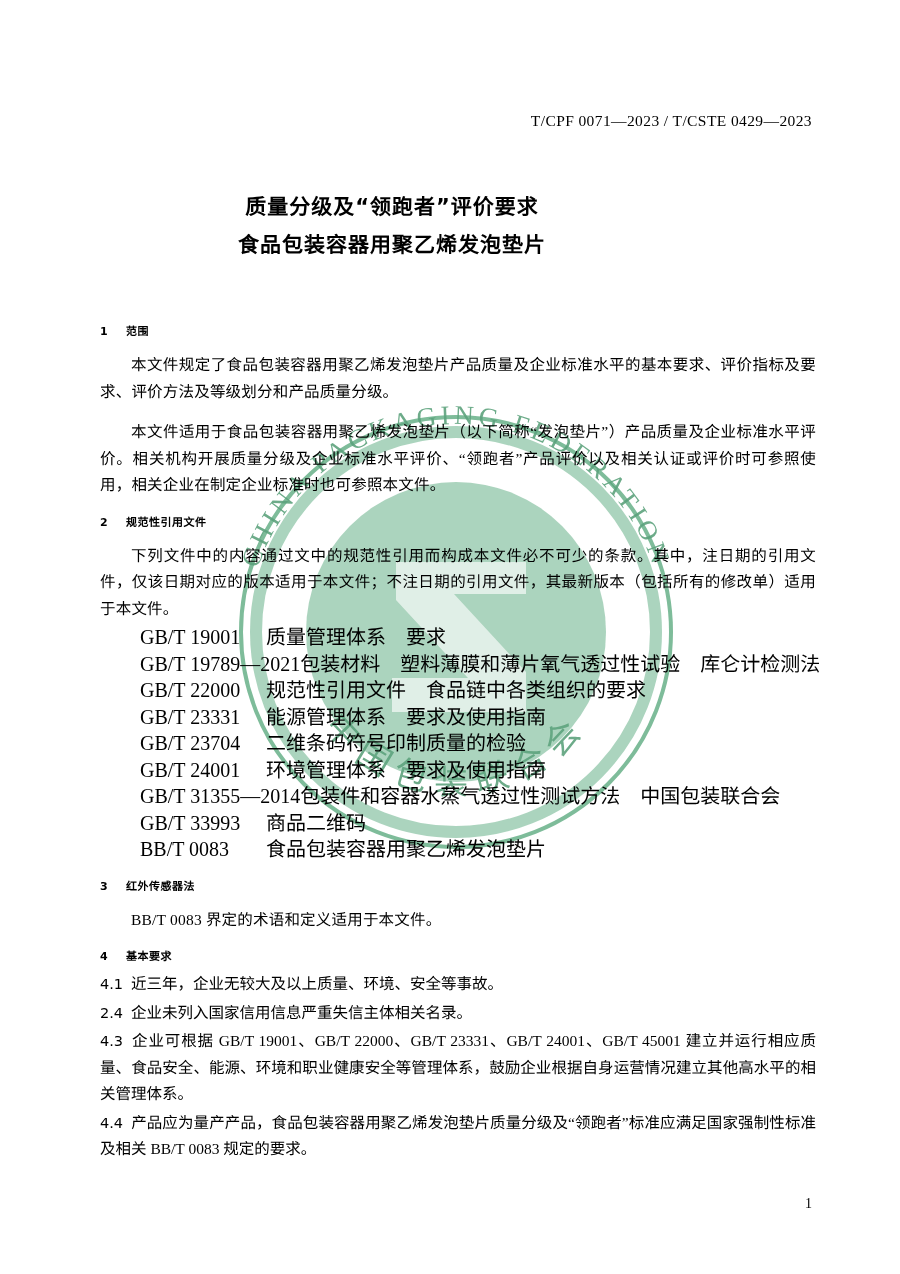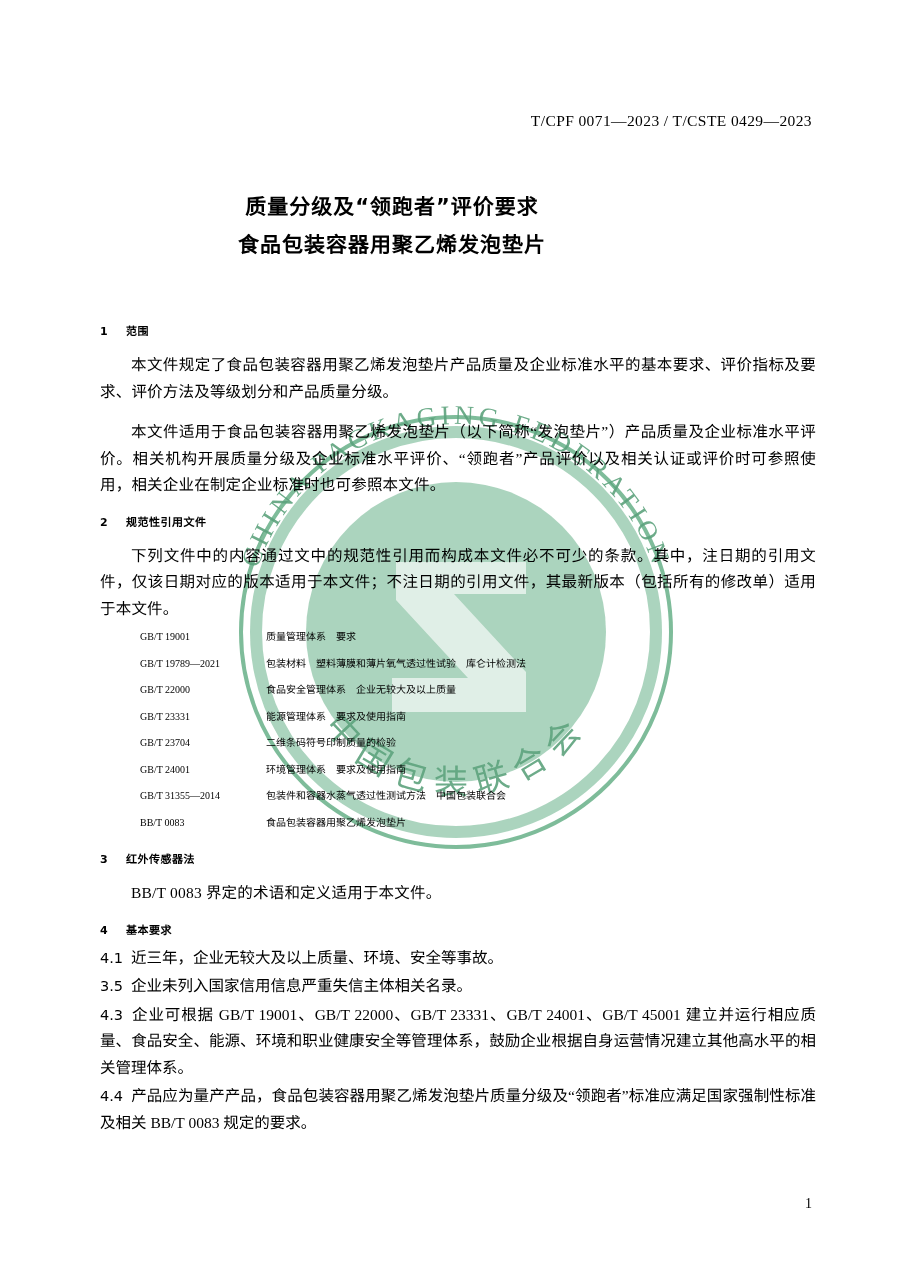--- a/index.html
+++ b/index.html
@@ -81,21 +81,21 @@
   p.indent {
     text-indent: 2em;
   }
 
   .ref-list {
     margin: 2px 0 0 0;
     padding: 0;
     list-style: none;
   }
   .ref-list li {
-    font-size: 10px;
+    font-size: 20px;
     line-height: 26.5px;
     padding-left: 40px;
     white-space: nowrap;
   }
   .ref-list li .code {
     display: inline-block;
     min-width: 126px;
   }
 
   .num-para {
@@ -173,38 +173,39 @@
     <p class="para indent">本文件适用于食品包装容器用聚乙烯发泡垫片（以下简称“发泡垫片”）产品质量及企业标准水平评价。相关机构开展质量分级及企业标准水平评价、“领跑者”产品评价以及相关认证或评价时可参照使用，相关企业在制定企业标准时也可参照本文件。</p>
 
     <div class="h-sec">
       <span class="num">2</span><span>规范性引用文件</span>
     </div>
     <p class="para indent">下列文件中的内容通过文中的规范性引用而构成本文件必不可少的条款。其中，注日期的引用文件，仅该日期对应的版本适用于本文件；不注日期的引用文件，其最新版本（包括所有的修改单）适用于本文件。</p>
 
     <ul class="ref-list">
       <li><span class="code">GB/T 19001</span><span>质量管理体系　要求</span></li>
       <li><span class="code">GB/T 19789—2021</span><span>包装材料　塑料薄膜和薄片氧气透过性试验　库仑计检测法</span></li>
-      <li><span class="code">GB/T 22000</span><span>食品安全管理体系　企业无较大及以上质量</span></li>
+      <li><span class="code">GB/T 22000</span><span>规范性引用文件　食品链中各类组织的要求</span></li>
       <li><span class="code">GB/T 23331</span><span>能源管理体系　要求及使用指南</span></li>
       <li><span class="code">GB/T 23704</span><span>二维条码符号印制质量的检验</span></li>
       <li><span class="code">GB/T 24001</span><span>环境管理体系　要求及使用指南</span></li>
       <li><span class="code">GB/T 31355—2014</span><span>包装件和容器水蒸气透过性测试方法　中国包装联合会</span></li>
+      <li><span class="code">GB/T 33993</span><span>商品二维码</span></li>
       <li><span class="code">BB/T 0083</span><span>食品包装容器用聚乙烯发泡垫片</span></li>
     </ul>
 
     <div class="h-sec">
       <span class="num">3</span><span>红外传感器法</span>
     </div>
     <p class="para indent">BB/T 0083 界定的术语和定义适用于本文件。</p>
 
     <div class="h-sec">
       <span class="num">4</span><span>基本要求</span>
     </div>
     <p class="num-para"><span class="lbl">4.1</span><span>近三年，企业无较大及以上质量、环境、安全等事故。</span></p>
-    <p class="num-para"><span class="lbl">3.5</span><span>企业未列入国家信用信息严重失信主体相关名录。</span></p>
+    <p class="num-para"><span class="lbl">2.4</span><span>企业未列入国家信用信息严重失信主体相关名录。</span></p>
     <p class="num-para"><span class="lbl">4.3</span><span>企业可根据 GB/T 19001、GB/T 22000、GB/T 23331、GB/T 24001、GB/T 45001 建立并运行相应质量、食品安全、能源、环境和职业健康安全等管理体系，鼓励企业根据自身运营情况建立其他高水平的相关管理体系。</span></p>
     <p class="num-para"><span class="lbl">4.4</span><span>产品应为量产产品，食品包装容器用聚乙烯发泡垫片质量分级及“领跑者”标准应满足国家强制性标准及相关 BB/T 0083 规定的要求。</span></p>
 
   </div>
 
   <div class="footer">1</div>
 
 </div>
 
 </body></html>

